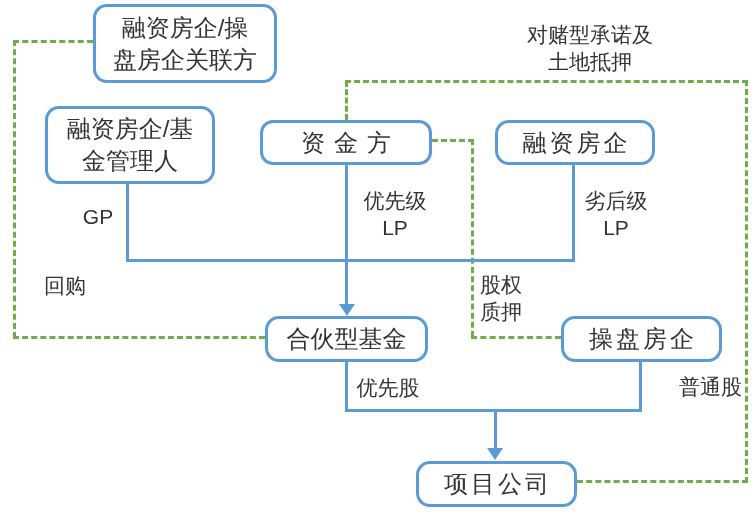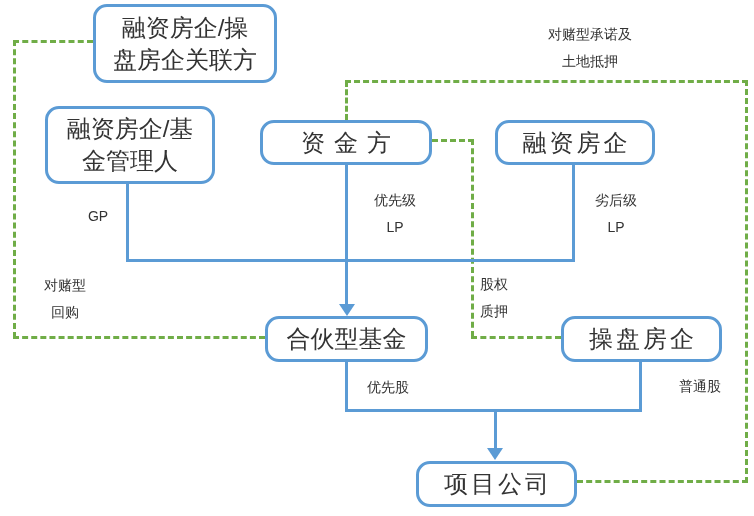--- a/index.html
+++ b/index.html
@@ -19,21 +19,21 @@
   .hline { position:absolute; height:3px; background:#5B9BD5; z-index:1; }
   .vline { position:absolute; width:3px; background:#5B9BD5; z-index:1; }
   .gdh { position:absolute; height:0; border-top:3px dashed #70AD47; z-index:0; }
   .gdv { position:absolute; width:0; border-left:3px dashed #70AD47; z-index:0; }
   .arrow-down {
     position:absolute; width:0; height:0; z-index:2;
     border-left:8px solid transparent; border-right:8px solid transparent;
     border-top:12px solid #5B9BD5;
   }
   .elabel {
-    position:absolute; color:#333; font-size:14px; line-height:27px;
+    position:absolute; color:#333; font-size:21px; line-height:27px;
     text-align:center; z-index:4; white-space:nowrap;
   }
 </style>
 </head>
 <body>
 
 <div class="canvas">
 
   <div class="gdh" style="left:13px; top:40px;  width:80px;"></div>
   <div class="gdv" style="left:13px; top:40px;  height:298px;"></div>
@@ -63,21 +63,21 @@
   <div class="node" style="left:93px; top:4px; width:184px; height:79px;">
     <div class="nl">融资房企/操</div>
     <div class="nl">盘房企关联方</div>
   </div>
 
   <div class="node" style="left:45px; top:106px; width:170px; height:78px;">
     <div class="nl">融资房企/基</div>
     <div class="nl">金管理人</div>
   </div>
 
-  <div class="node" style="left:260px; top:120px; width:172px; height:45px;">
+  <div class="node" style="left:260px; top:120px; width:172px; height:45px;border-radius:13px;">
     <div class="nl ls9">资金方</div>
   </div>
 
   <div class="node" style="left:495px; top:120px; width:160px; height:45px;">
     <div class="nl ls3">融资房企</div>
   </div>
 
   <div class="node" style="left:265px; top:316px; width:163px; height:46px;">
     <div class="nl">合伙型基金</div>
   </div>
@@ -96,21 +96,20 @@
     <div>优先级</div>
     <div>LP</div>
   </div>
 
   <div class="elabel" style="left:577px; top:187px; width:78px;">
     <div>劣后级</div>
     <div>LP</div>
   </div>
 
   <div class="elabel" style="left:29px; top:272px; width:72px;">
-    <div>对赌型</div>
     <div>回购</div>
   </div>
 
   <div class="elabel" style="left:472px; top:271px; width:72px; text-align:left; padding-left:8px;">
     <div>股权</div>
     <div>质押</div>
   </div>
 
   <div class="elabel" style="left:517px; top:21px; width:146px;">
     <div>对赌型承诺及</div>

